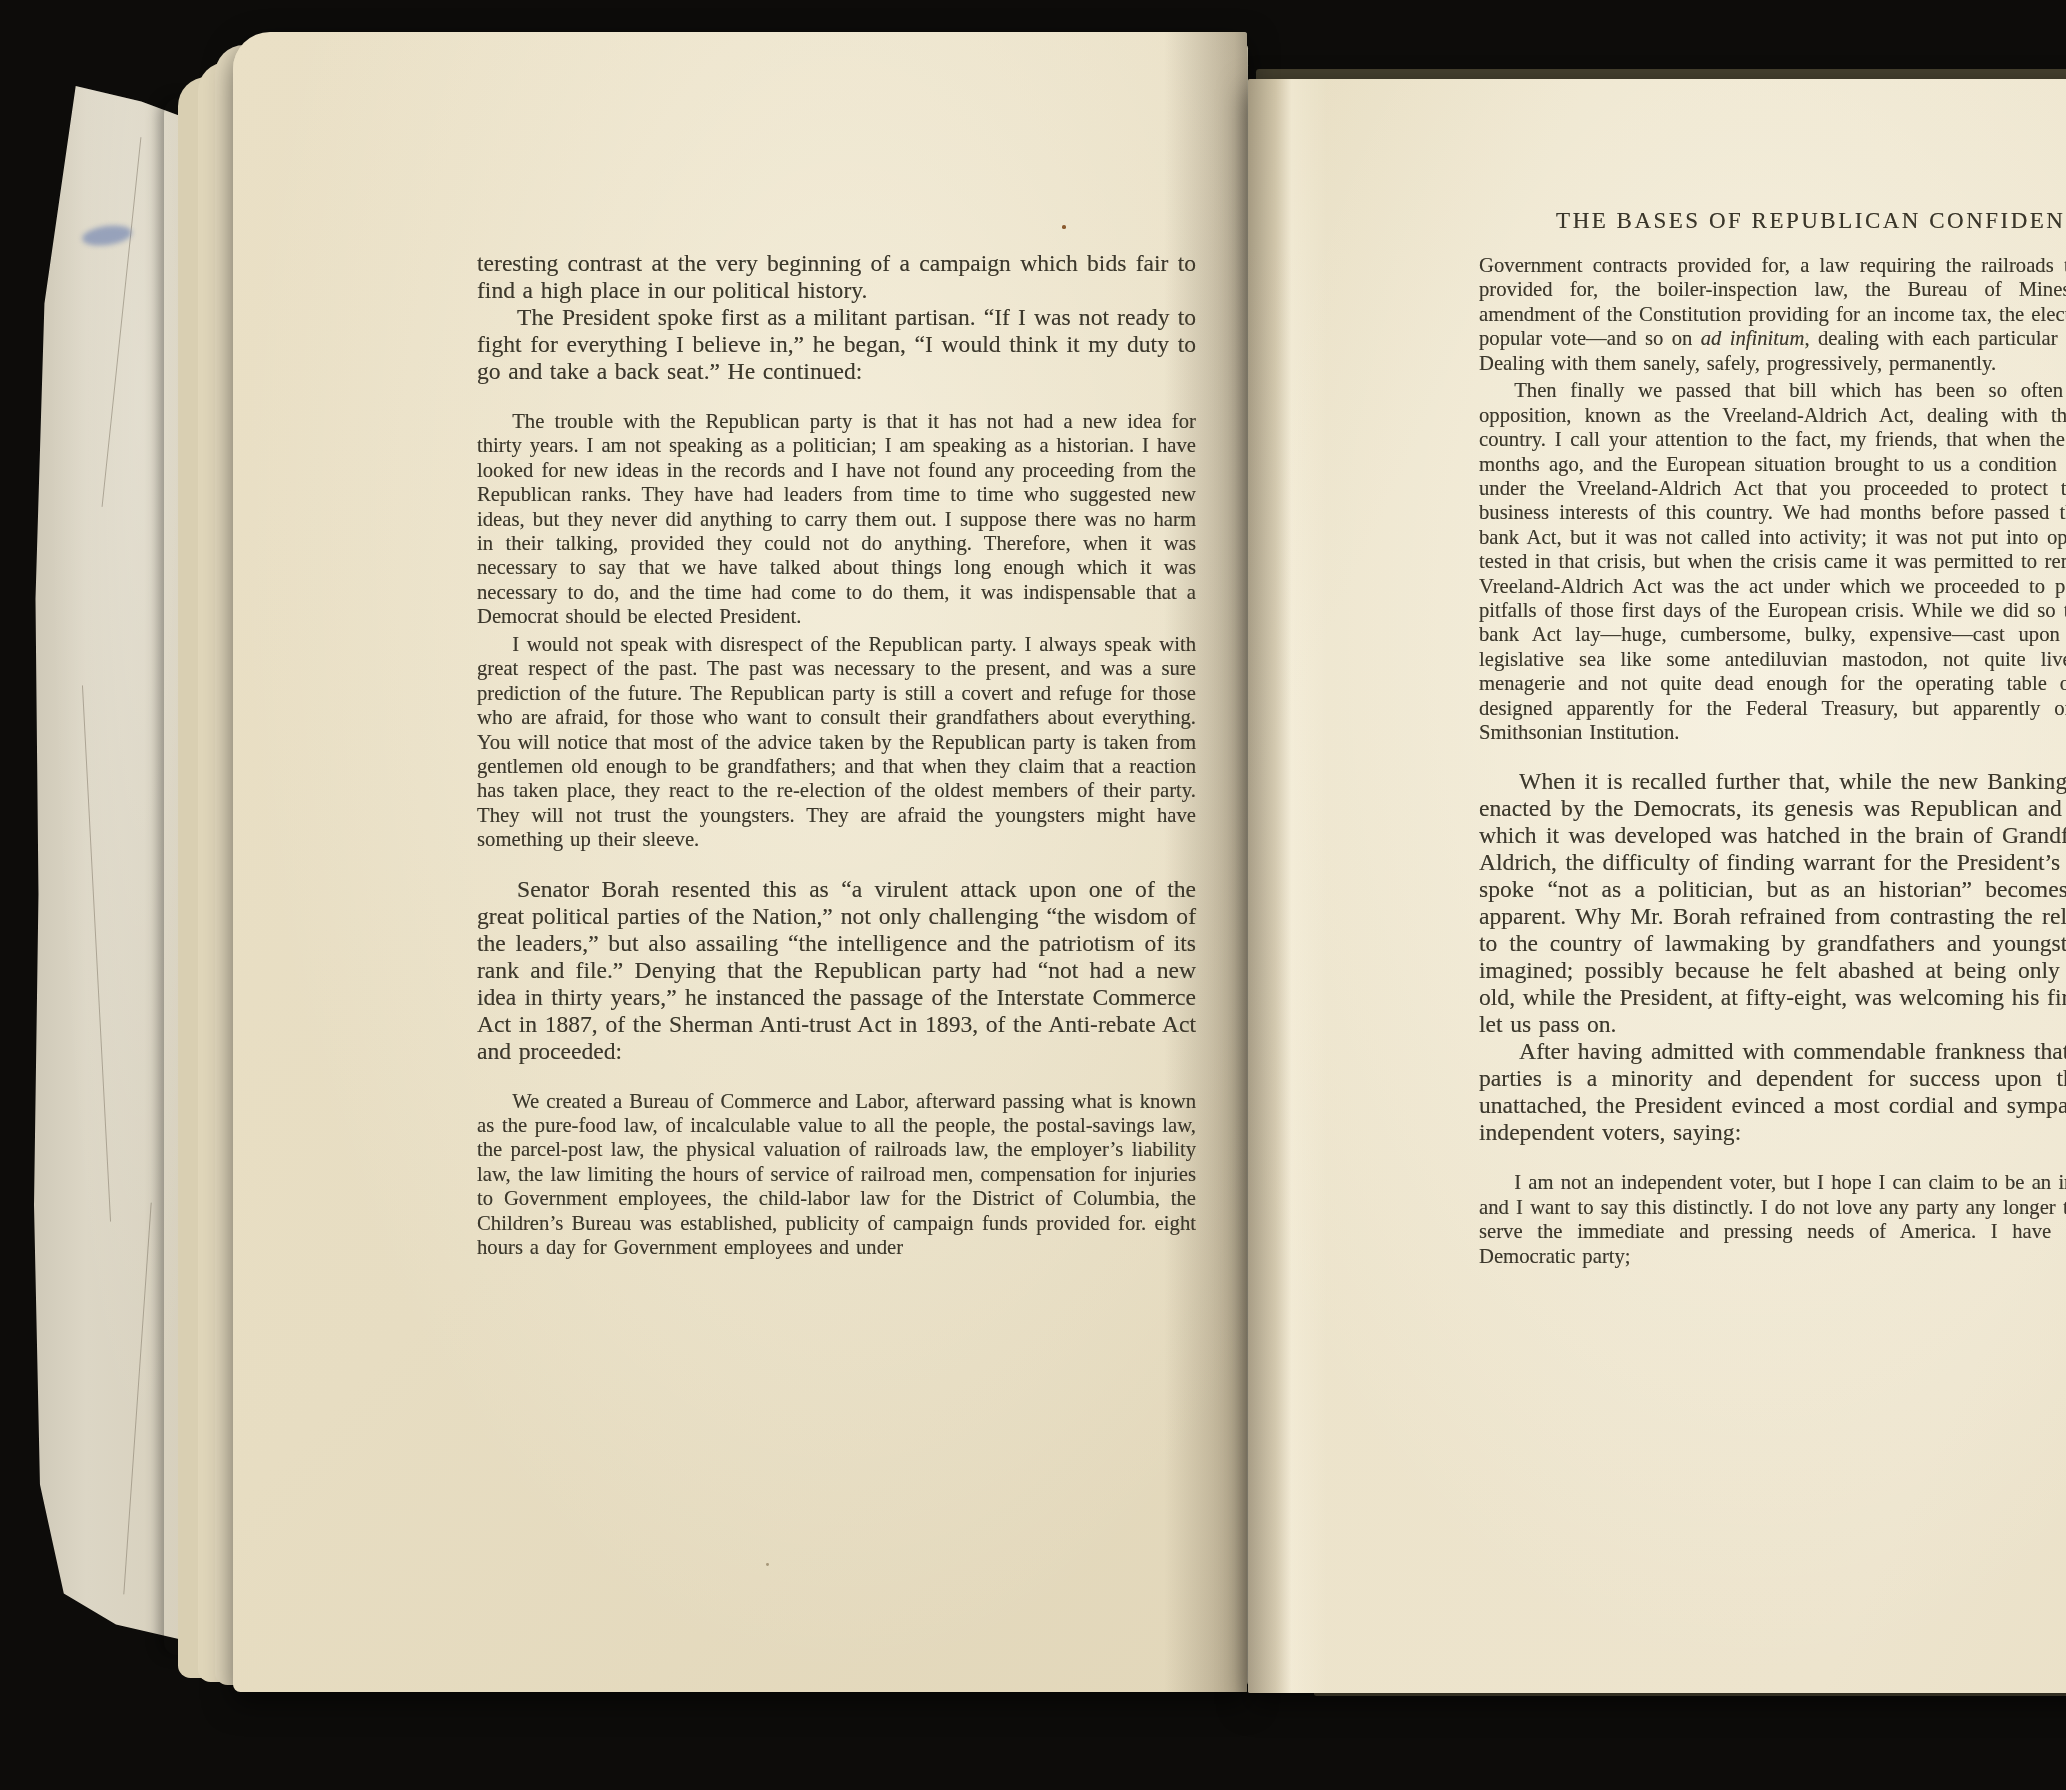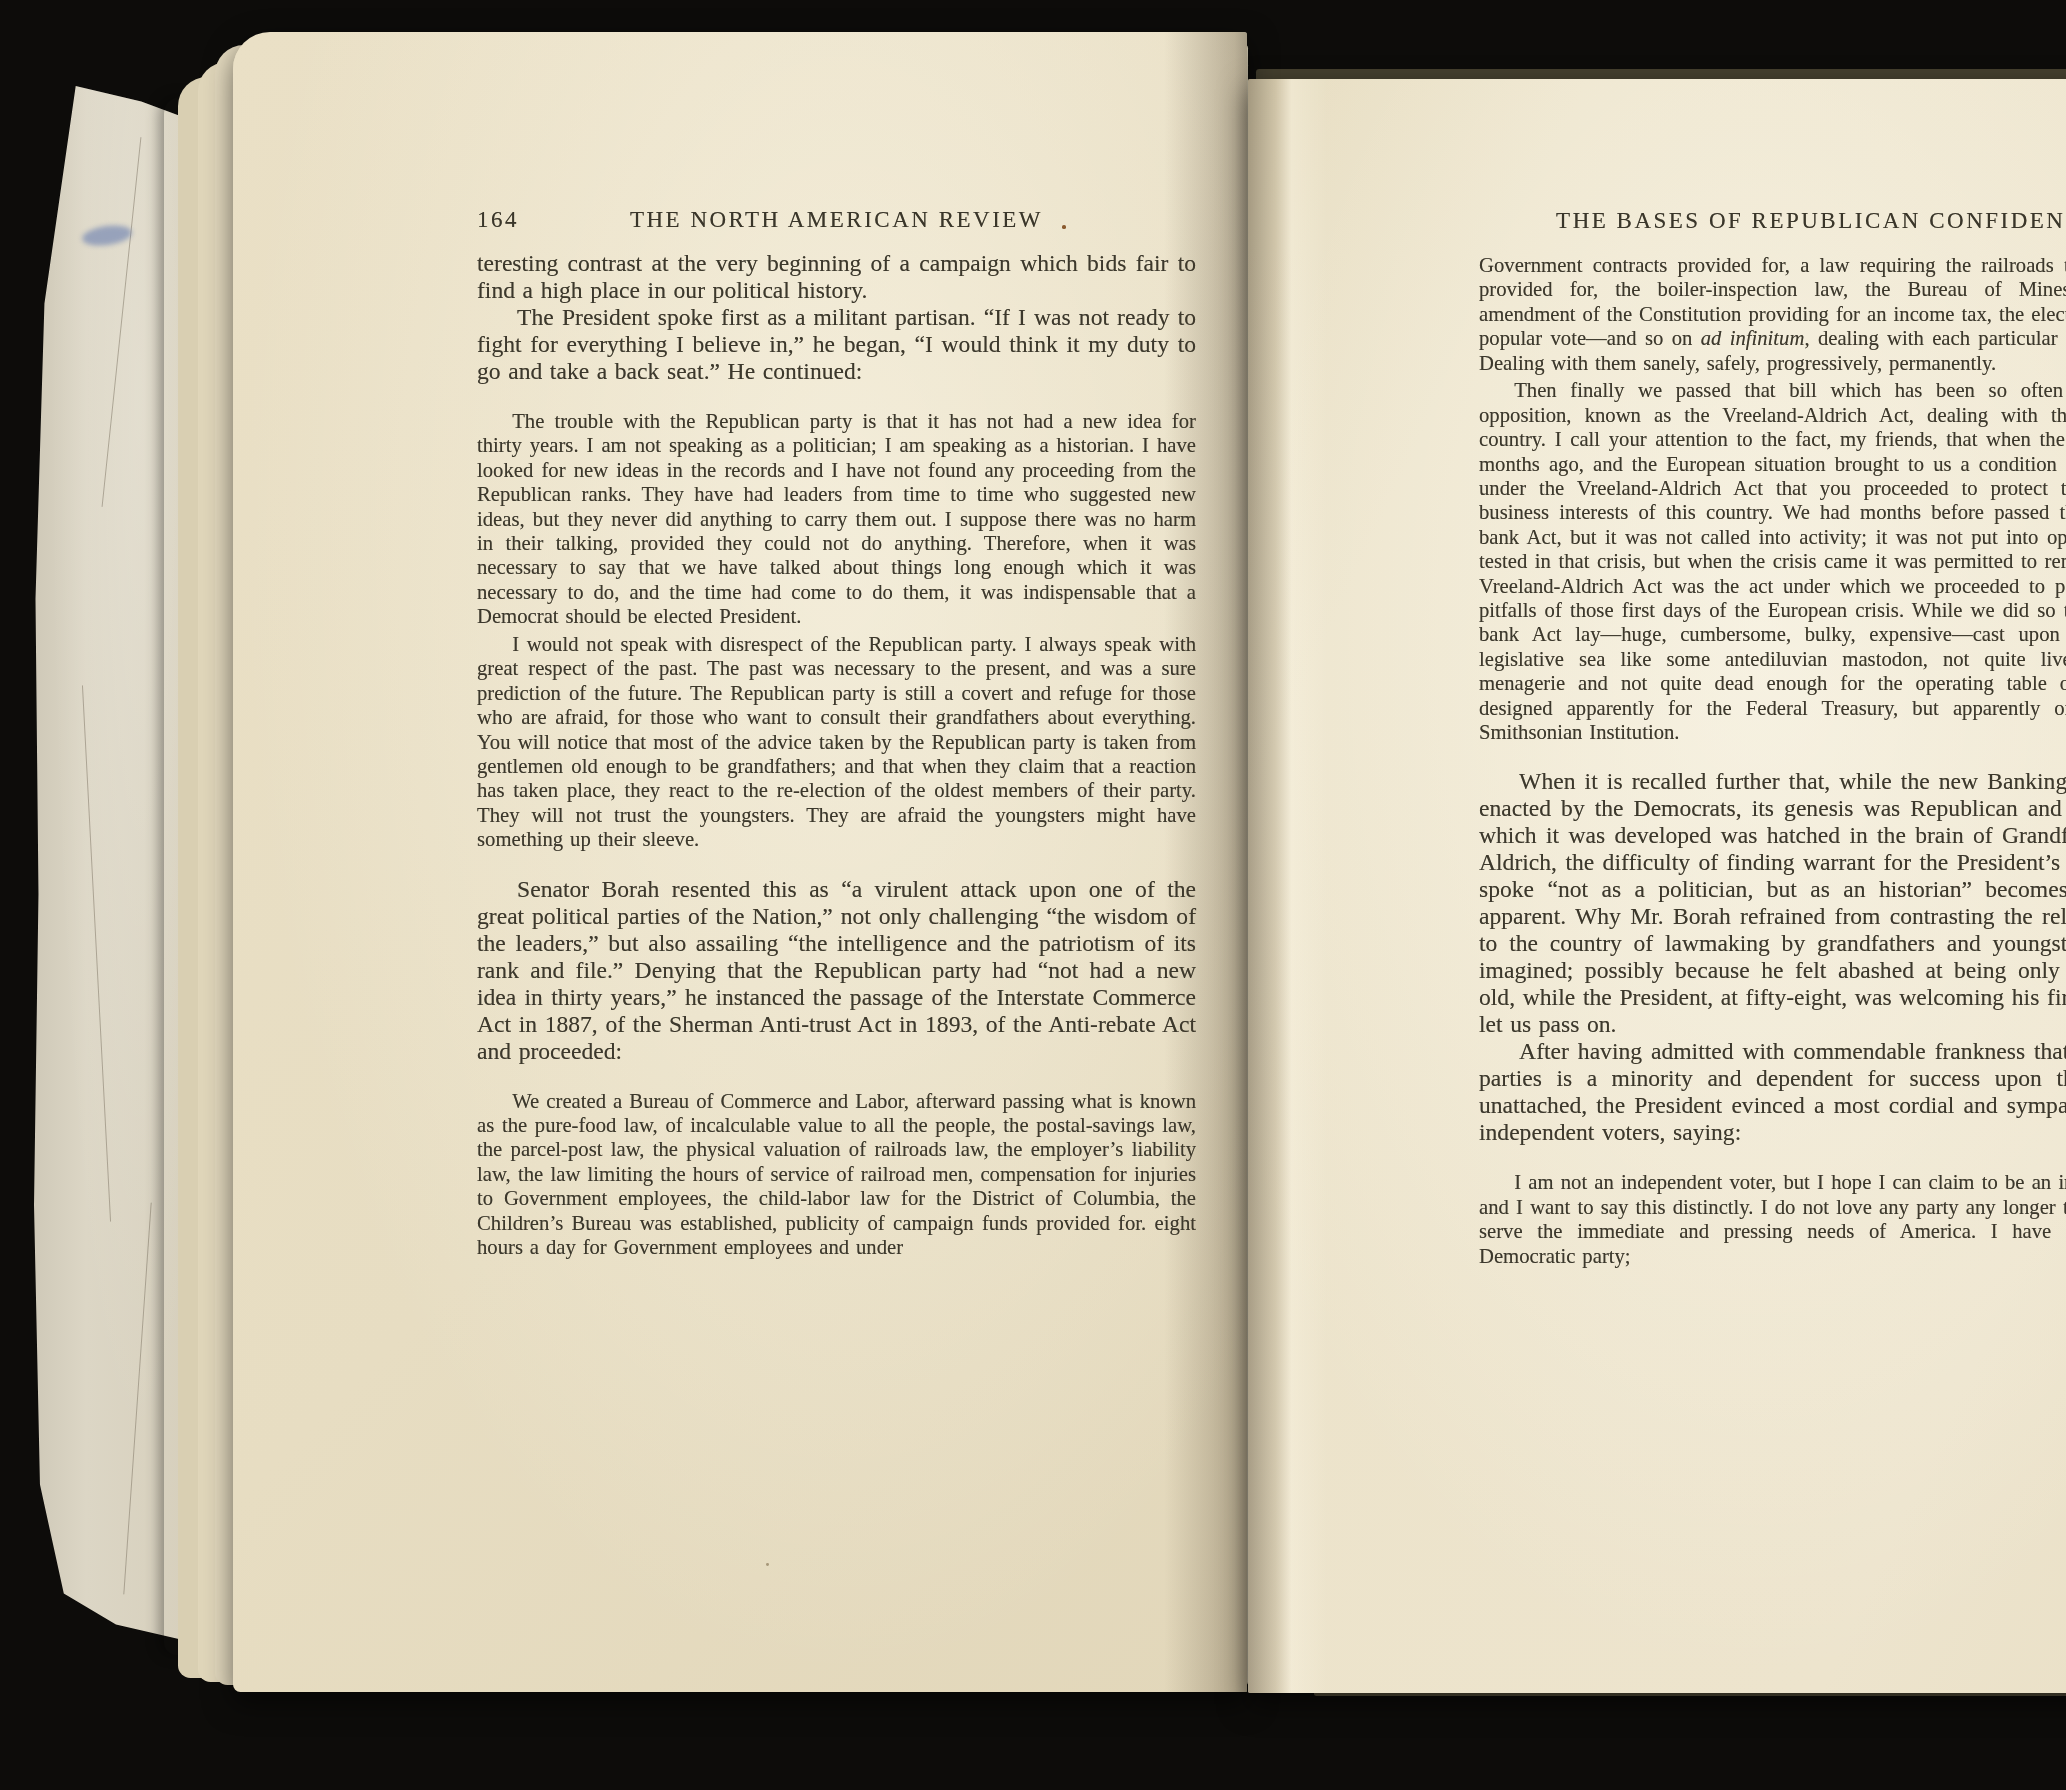--- a/index.html
+++ b/index.html
@@ -176,24 +176,20 @@
   </div>
   <div class="edge-stack"></div>
   <div class="underpage u1"></div>
   <div class="underpage u2"></div>
   <div class="underpage u3"></div>
 
   <div class="right-top-edge"></div>
   <div class="right-bottom-edge"></div>
 
   <div class="page left-page">
-    <div class="running-header">
-      <span class="folio">164</span>
-      <span class="head-title">THE NORTH AMERICAN REVIEW</span>
-    </div>
 
     <div class="text-col">
       <p class="body noindent">teresting contrast at the very beginning of a campaign which bids fair to find a high place in our political history.</p>
       <p class="body indent">The President spoke first as a militant partisan. “If I was not ready to fight for everything I believe in,” he began, “I would think it my duty to go and take a back seat.” He continued:</p>
 
       <div class="extract">
         <p class="indent">The trouble with the Republican party is that it has not had a new idea for thirty years. I am not speaking as a politician; I am speaking as a historian. I have looked for new ideas in the records and I have not found any proceeding from the Republican ranks. They have had leaders from time to time who suggested new ideas, but they never did anything to carry them out. I suppose there was no harm in their talking, provided they could not do anything. Therefore, when it was necessary to say that we have talked about things long enough which it was necessary to do, and the time had come to do them, it was indispensable that a Democrat should be elected President.</p>
         <p class="indent">I would not speak with disrespect of the Republican party. I always speak with great respect of the past. The past was necessary to the present, and was a sure prediction of the future. The Republican party is still a covert and refuge for those who are afraid, for those who want to consult their grandfathers about everything. You will notice that most of the advice taken by the Republican party is taken from gentlemen old enough to be grandfathers; and that when they claim that a reaction has taken place, they react to the re-election of the oldest members of their party. They will not trust the youngsters. They are afraid the youngsters might have something up their sleeve.</p>
       </div>
 

